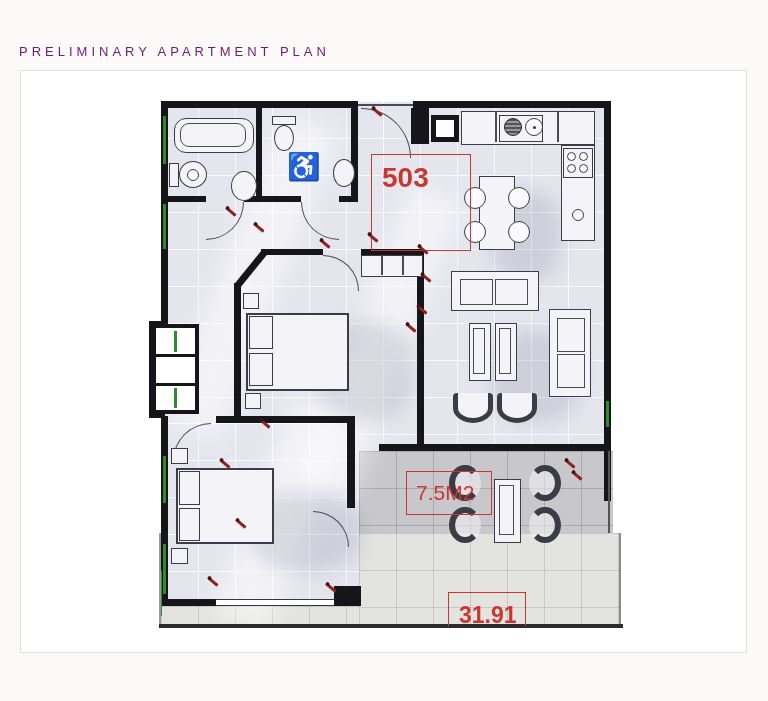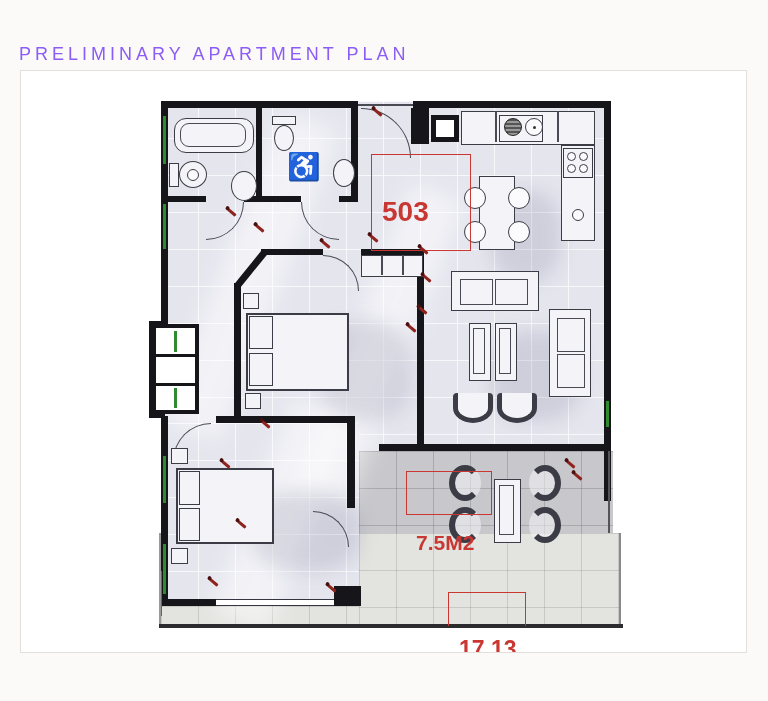--- a/index.html
+++ b/index.html
@@ -1,21 +1,21 @@
 <!DOCTYPE html>
 <html><head>
 <meta charset="utf-8">
 <style>
   html,body{margin:0;padding:0;}
   body{
     width:768px;height:701px;position:relative;overflow:hidden;
     background:#fbfaf8;font-family:"Liberation Sans",sans-serif;
   }
   .title{
-    position:absolute;left:19px;top:44px;font-size:18px;color:#8b5cf6;
+    position:absolute;left:19px;top:44px;font-size:13px;color:#701a75;
     letter-spacing:4px;font-weight:500;
   }
   .card{
     position:absolute;left:20px;top:70px;width:727px;height:583px;
     background:#ffffff;border:1px solid #e3e0d9;box-sizing:border-box;
   }
   .plan{position:absolute;inset:0;overflow:hidden;}
   .abs{position:absolute;box-sizing:border-box;}
   .floor{
     background-color:#e5e5ee;
@@ -44,21 +44,21 @@
   .arc-tr{border-top:1.6px solid #4a4a55;border-right:1.6px solid #4a4a55;border-top-right-radius:100%;}
   .arc-tl{border-top:1.6px solid #4a4a55;border-left:1.6px solid #4a4a55;border-top-left-radius:100%;}
   .arc-br{border-bottom:1.6px solid #4a4a55;border-right:1.6px solid #4a4a55;border-bottom-right-radius:100%;}
   .arc-bl{border-bottom:1.6px solid #4a4a55;border-left:1.6px solid #4a4a55;border-bottom-left-radius:100%;}
   .uchair{position:absolute;background:#f4f4f8;border:5px solid #3c3c46;border-top:none;
     border-radius:4px 4px 50% 50%;box-sizing:border-box;}
   .cchair{position:absolute;border:6px solid #3c3c46;border-radius:50%;box-sizing:border-box;background:rgba(244,244,248,.55);}
   .cchair.open-right{border-right-color:transparent;}
   .cchair.open-left{border-left-color:transparent;}
   .redbox{position:absolute;border:1.5px solid #c93732;box-sizing:border-box;}
-  .redtxt{color:#c93732;font-family:"Liberation Sans",sans-serif;line-height:1.02;margin-top:34px;}
+  .redtxt{color:#c93732;font-family:"Liberation Sans",sans-serif;line-height:1.02;}
   .emark{position:absolute;width:10px;height:2.5px;background:#8f241f;transform:rotate(40deg);border-radius:1px;}
   .emark::before{content:"";position:absolute;left:-3px;top:-1px;width:4px;height:4px;background:#4a1010;border-radius:50%;}
   .hl{position:absolute;background:rgba(255,255,255,.5);filter:blur(11px);transform:rotate(21deg);pointer-events:none;}
   .shadow{position:absolute;background:rgba(120,120,150,.20);filter:blur(9px);border-radius:40%;pointer-events:none;}
   .inner{position:absolute;border:1.2px solid #4a4a55;box-sizing:border-box;background:transparent;}
   .circle{position:absolute;border:1.4px solid #3c3c46;border-radius:50%;box-sizing:border-box;background:#fbfbfd;}
 </style>
 </head>
 <body>
 
@@ -221,24 +221,24 @@
 
   <div class="abs" style="left:587px;top:380px;width:2px;height:82px;background:#555;"></div>
   <div class="abs" style="left:598px;top:462px;width:2px;height:94px;background:#8a8a8a;"></div>
   <div class="abs" style="left:138px;top:462px;width:1.5px;height:94px;background:#9a9a9a;"></div>
   <div class="abs" style="left:138px;top:553px;width:464px;height:4px;background:#2c2c2e;"></div>
 
   <div class="redbox" style="left:350px;top:83px;width:100px;height:97px;">
     <div class="redtxt" style="position:absolute;left:10px;top:9px;font-size:28px;font-weight:700;">503</div>
   </div>
   <div class="redbox" style="left:385px;top:400px;width:86px;height:44px;">
-    <div class="redtxt" style="position:absolute;left:9px;top:26px;font-size:21px;font-weight:700;">7.5M2</div>
+    <div class="redtxt" style="position:absolute;left:9px;top:10px;font-size:21px;font-weight:400;">7.5M2</div>
   </div>
   <div class="redbox" style="left:427px;top:521px;width:78px;height:34px;border-bottom:none;">
-    <div class="redtxt" style="position:absolute;left:10px;top:11px;font-size:23px;font-weight:700;">17.13</div>
+    <div class="redtxt" style="position:absolute;left:10px;top:11px;font-size:23px;font-weight:700;">31.91</div>
   </div>
 
   <div class="emark" style="left:206px;top:140px;"></div>
   <div class="emark" style="left:234px;top:156px;"></div>
   <div class="emark" style="left:348px;top:166px;"></div>
   <div class="emark" style="left:352px;top:40px;"></div>
   <div class="emark" style="left:300px;top:172px;"></div>
   <div class="emark" style="left:398px;top:178px;"></div>
   <div class="emark" style="left:401px;top:206px;"></div>
   <div class="emark" style="left:397px;top:238px;"></div>

